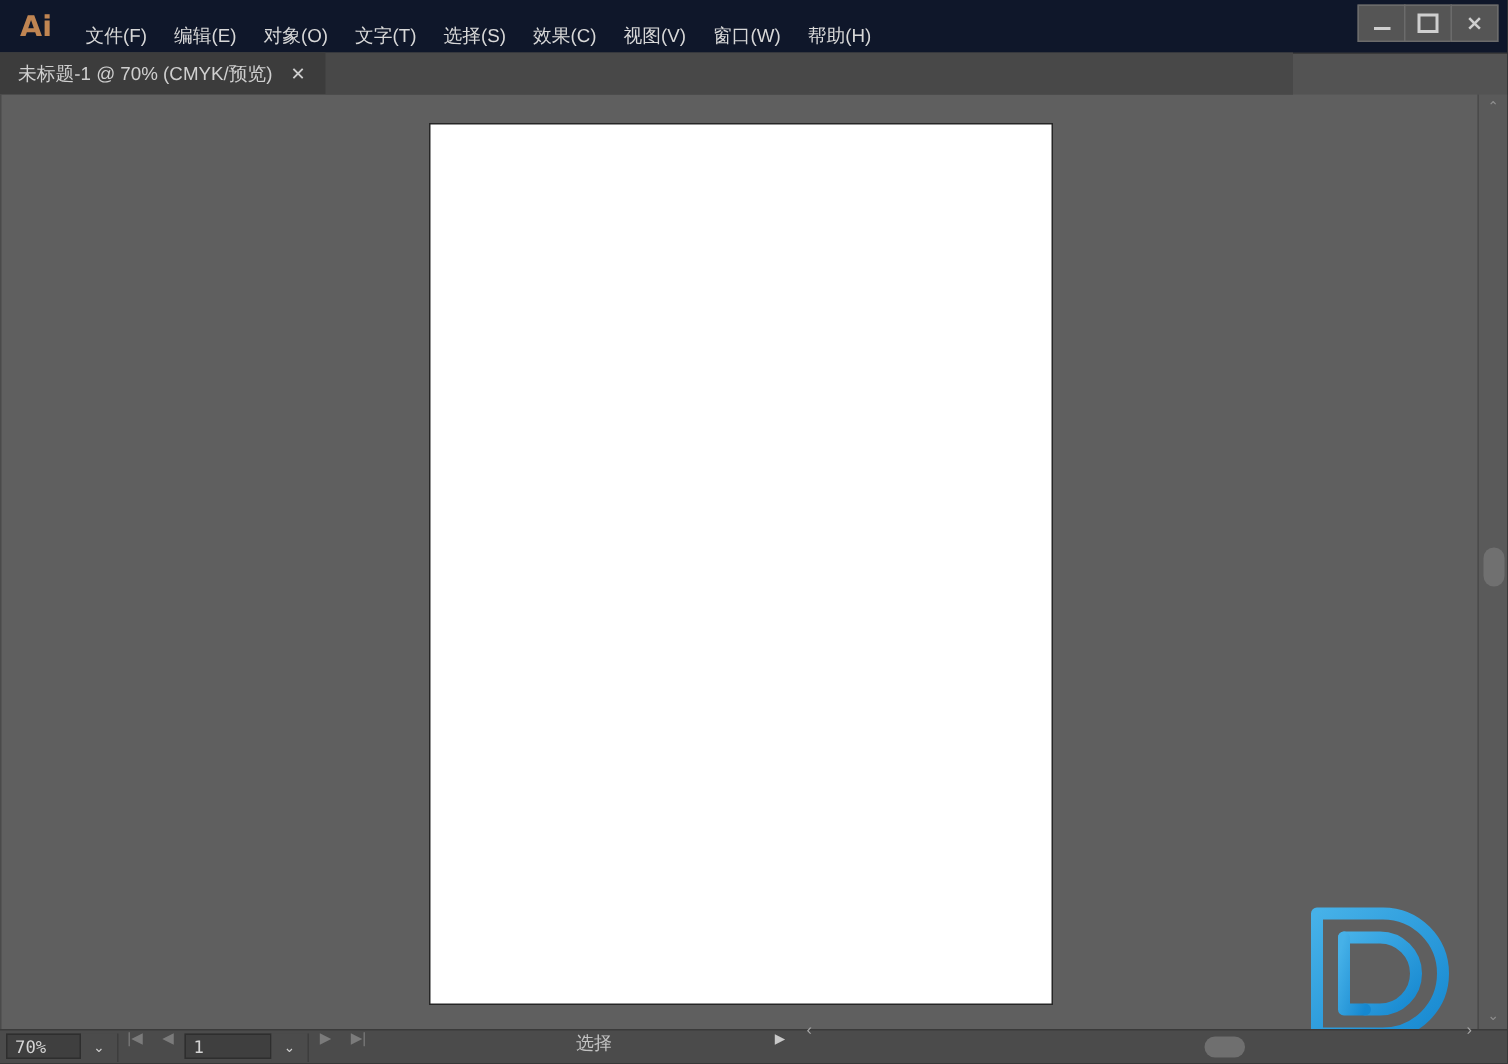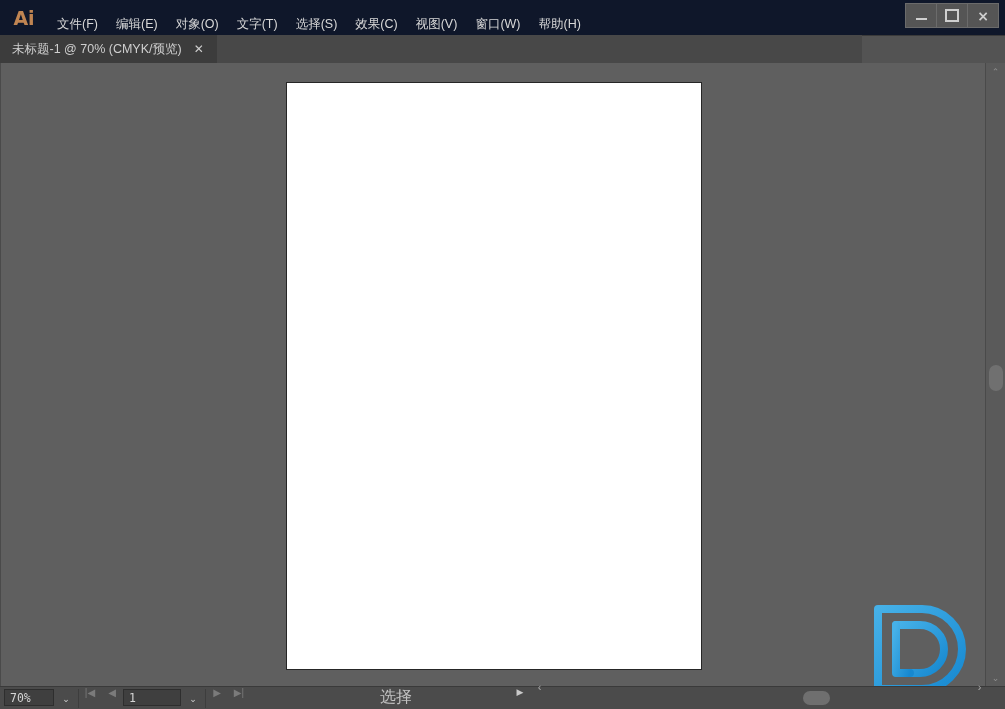--- a/index.html
+++ b/index.html
@@ -234,21 +234,21 @@
     height: 17px;
     margin-top: 2px;
     box-sizing: border-box;
     display: flex; align-items: center;
     font-family: "DejaVu Sans Mono", monospace;
   }
   .status-tool {
     flex: 0 0 228px;
     justify-content: center;
     color: #c2c2c2;
-    font-size: 16px;
+    font-size: 12px;
   }
   .status-gap { flex: 0 0 32px; }
   .tool-arrow {
     width: 20px;
     display: flex; align-items: center; justify-content: center;
     color: #c9c9c9; font-size: 9px;
     cursor: default;
   }
   .hscroll {
     flex: 1 1 auto;

